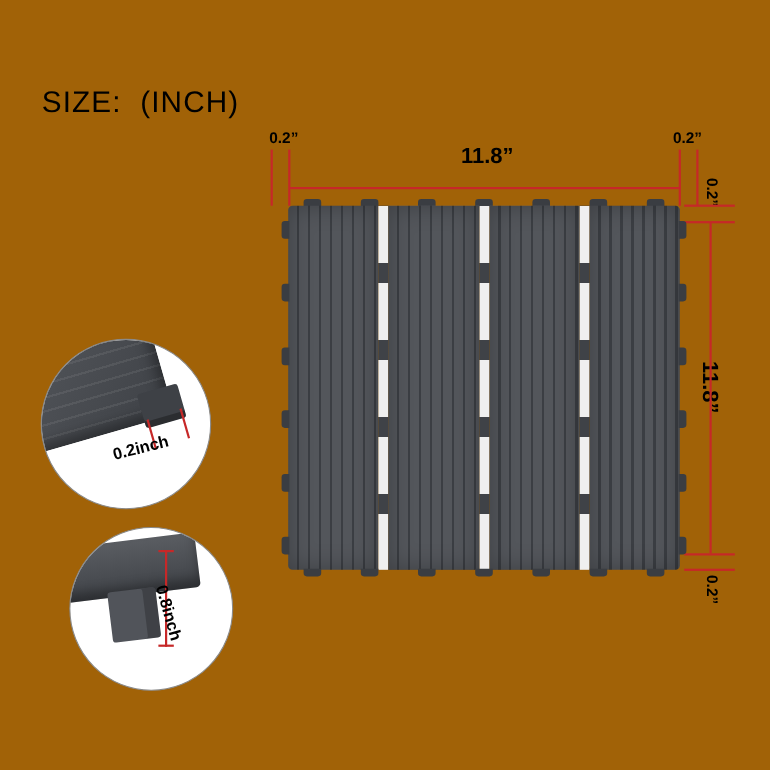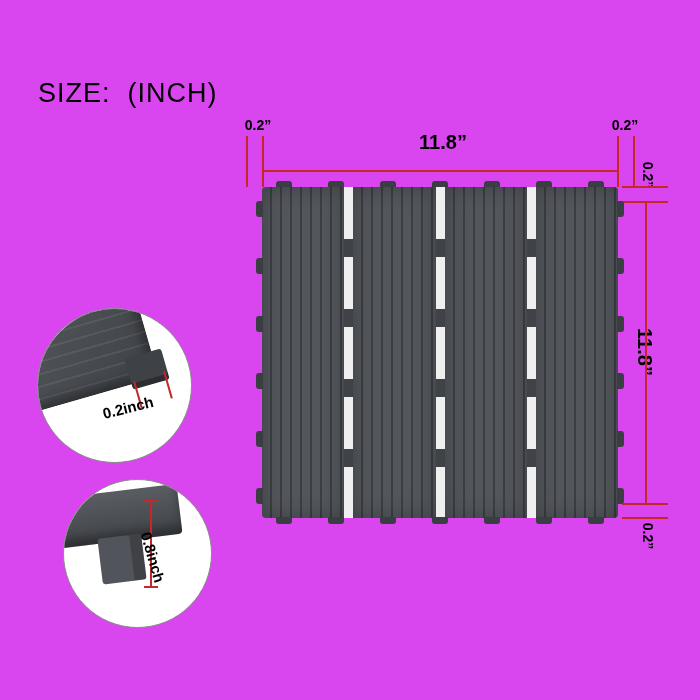--- a/index.html
+++ b/index.html
@@ -1,17 +1,17 @@
 <!DOCTYPE html>
 <html><head>
 <meta charset="utf-8">
 <style>
   html,body{margin:0;padding:0;background:#ffffff;}
   .canvas{
-    position:relative;width:700px;height:700px;background:#d946ef;overflow:hidden;
+    position:relative;width:700px;height:700px;background:#a16207;overflow:hidden;
     font-family:"Liberation Sans","DejaVu Sans",sans-serif;color:#111;
   }
   
   .size-label{
     position:absolute;left:38px;top:78px;font-size:27px;font-weight:500;
     letter-spacing:1px;white-space:pre;color:#000;
   }
   
   .dim{position:absolute;color:#000;}
   .dim-small{font-size:14px;font-weight:700;}

